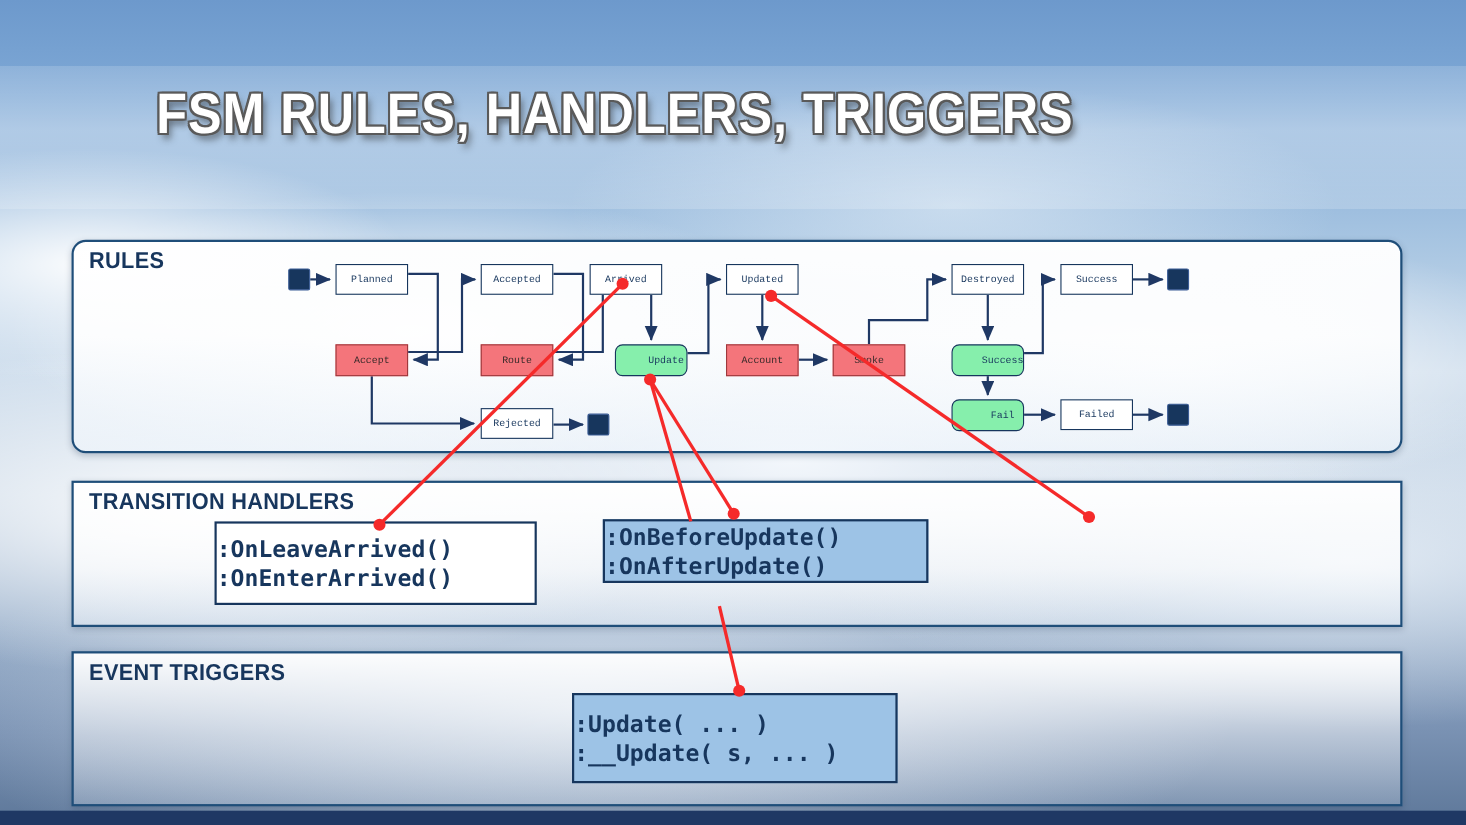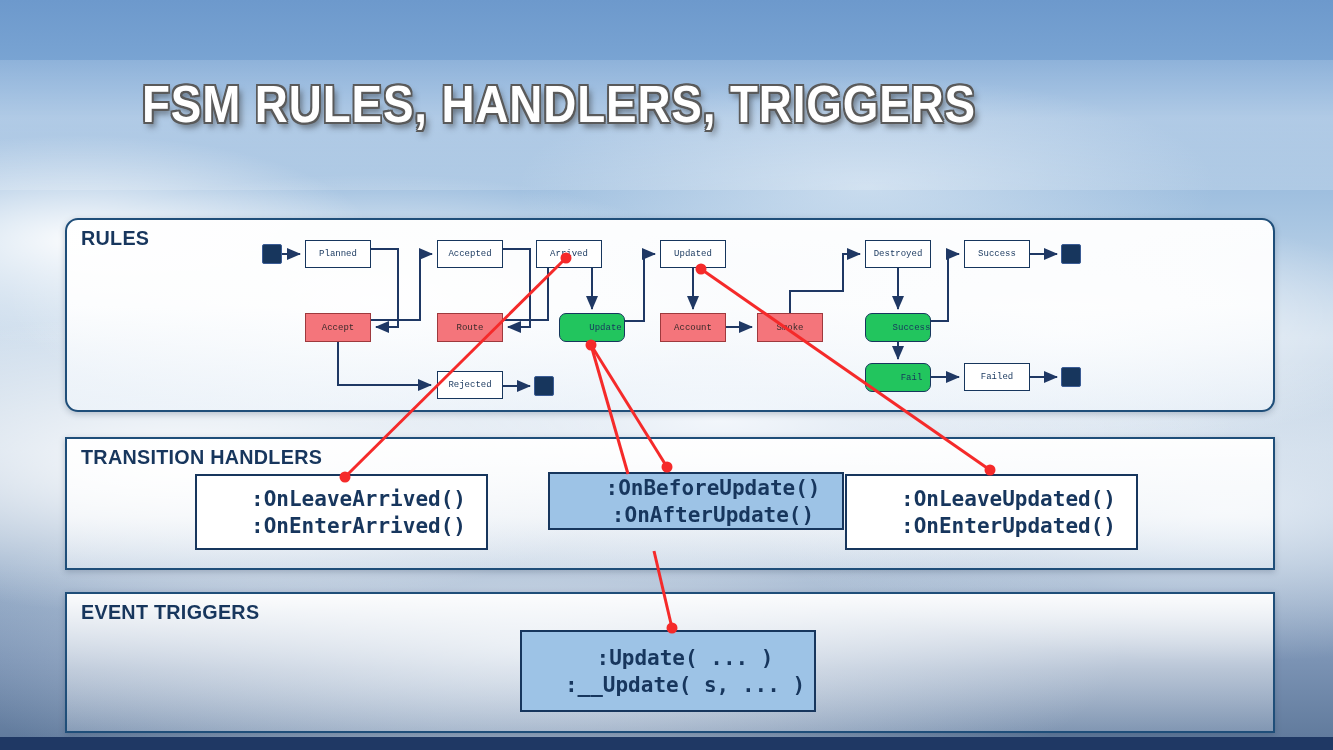--- a/index.html
+++ b/index.html
@@ -47,29 +47,29 @@
     background:linear-gradient(180deg, rgba(255,255,255,.97) 0%, rgba(255,255,255,.72) 60%, rgba(240,246,252,.42) 100%); }
   .panel.triggers { top:592px; height:141px;
     background:linear-gradient(180deg, rgba(255,255,255,.95) 0%, rgba(255,255,255,.48) 55%, rgba(235,242,250,.22) 100%); }
 
   
   .node { position:absolute; width:66px; height:28px; box-sizing:border-box; z-index:4;
           display:flex; align-items:center; justify-content:center;
           font-size:9px; color:#17365D; background:#fff; border:1.5px solid #17365D;font-family:Liberation Mono, monospace; }
   .node.trans { height:29px; }
   .node.red   { background:#F4757B; border-color:#9E393D; color:#3a2a2a;text-align:right; }
-  .node.blue  { background:#22c55e; border-color:#17365D; border-radius:7px;padding-left:27px; }
+  .node.blue  { background:#86efac; border-color:#17365D; border-radius:7px;padding-left:27px; }
   .sq { position:absolute; width:20px; height:20px; z-index:4; background:#17365D;
         border:1px solid #3B5C95; border-radius:2px; box-sizing:border-box; }
 
   
   .hbox { position:absolute; box-sizing:border-box; z-index:4;
-          display:flex; flex-direction:column; align-items:center; justify-content:center; gap:3px;
+          display:flex; flex-direction:column; justify-content:center; gap:3px;
           font-family:"DejaVu Sans Mono", monospace; font-weight:bold; font-size:21px;
-          color:#17365D; background:#fff; border:2px solid #17365D;padding-left:34px; }
+          color:#17365D; background:#fff; border:2px solid #17365D; }
   .hbox.blue { background:#9DC3E6; }
   .hbox .codeline { white-space:nowrap; }
 
   svg.layer { position:absolute; left:0; top:0; pointer-events:none; }
   svg.arrows   { z-index:3; }
   svg.redlines { z-index:6; }
 </style>
 </head>
 <body>
 
@@ -138,24 +138,20 @@
   </section>
 
   <div class="hbox" style="left:195px;top:474px;width:293px;height:76px">
     <div class="codeline">:OnLeaveArrived()</div>
     <div class="codeline">:OnEnterArrived()</div>
   </div>
   <div class="hbox blue" style="left:548px;top:472px;width:296px;height:58px">
     <div class="codeline">:OnBeforeUpdate()</div>
     <div class="codeline">:OnAfterUpdate()</div>
   </div>
-  <div class="hbox" style="left:845px;top:474px;width:293px;height:76px">
-    <div class="codeline">:OnLeaveUpdated()</div>
-    <div class="codeline">:OnEnterUpdated()</div>
-  </div>
 
   <section class="panel triggers">
     <div class="panel-label">EVENT TRIGGERS</div>
   </section>
 
   <div class="hbox blue" style="left:520px;top:630px;width:296px;height:82px">
     <div class="codeline">:Update( ... )</div>
     <div class="codeline">:__Update( s, ... )</div>
   </div>
 

